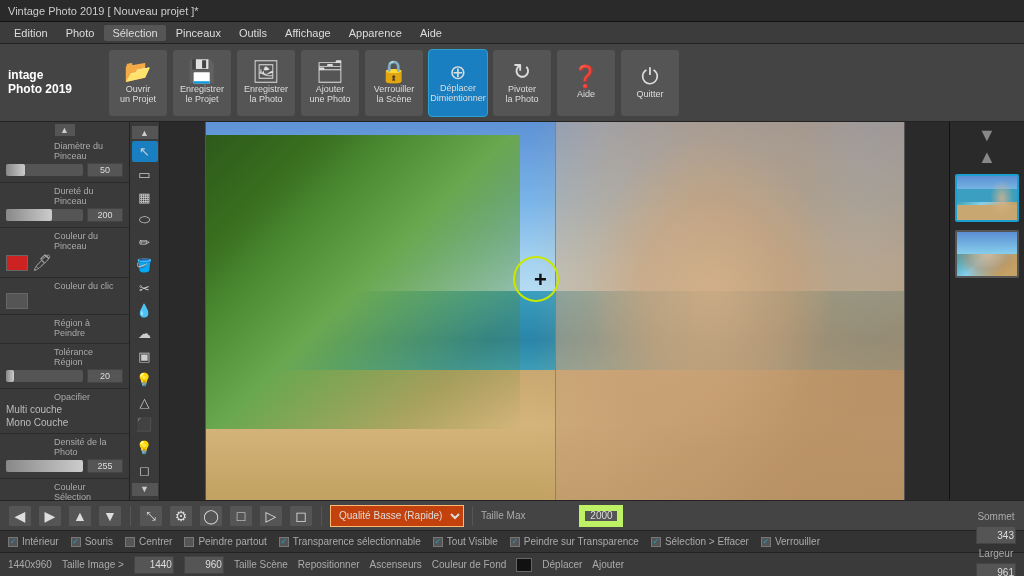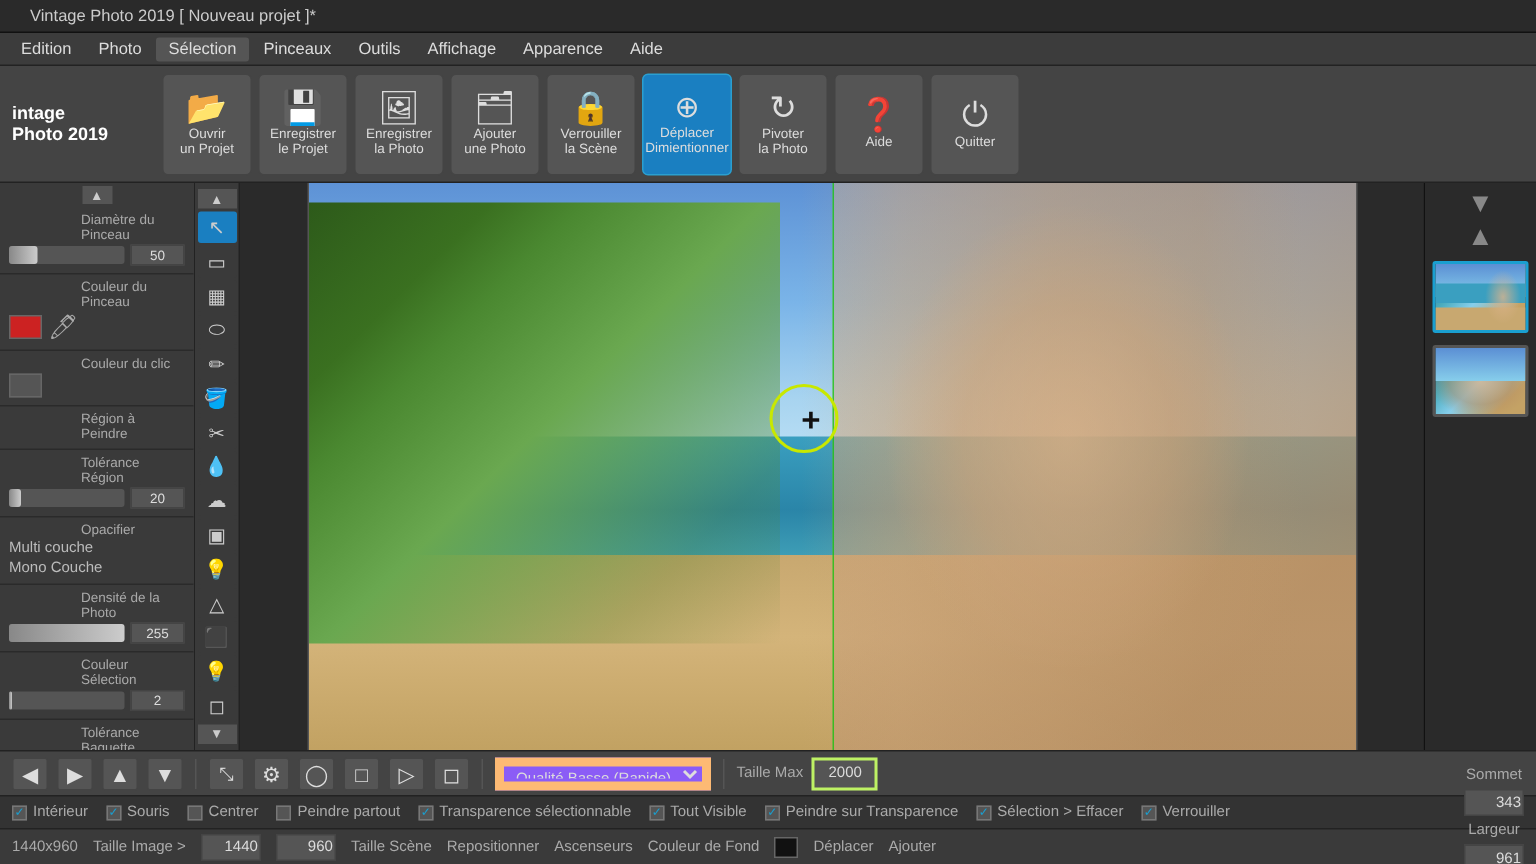--- a/index.html
+++ b/index.html
@@ -12,21 +12,21 @@
       color: #ddd;
       overflow: hidden;
     }
 
     
     #title-bar {
       background: #2a2a2a;
       height: 22px;
       display: flex;
       align-items: center;
-      padding: 0 20px;
+      padding: 0 8px;
       font-size: 11px;
       color: #ccc;
       border-bottom: 1px solid #111;
     }
 
     
     #menu-bar {
       background: #3c3c3c;
       height: 22px;
       display: flex;
@@ -332,35 +332,36 @@
       width: 24px;
       height: 22px;
       display: flex;
       align-items: center;
       justify-content: center;
       cursor: pointer;
       border-radius: 2px;
     }
     .bottom-sep { width: 1px; height: 20px; background: #555; margin: 0 2px; }
     .bottom-select {
-      background: #8b5cf6;
-      border: 6px solid #fdba74;
+      background: #c2410c;
+      border: 1px solid #fdba74;
       color: #ddd;
       font-size: 10px;
       padding: 2px 4px;
       height: 22px;
     }
     .bottom-input {
       background: #555;
-      border: 2px solid #bef264;
+      border: 6px solid #bef264;
       color: #ddd;
       font-size: 10px;
       width: 44px;
       height: 22px;
       text-align: center;
+      margin-left: 48px;
     }
     .bottom-label {
       color: #aaa;
       font-size: 10px;
     }
 
     
     #status-bar {
       height: 22px;
       background: #333;
@@ -502,20 +503,29 @@
       <div class="panel-section">
         <div class="panel-label">Diamètre du Pinceau</div>
         <div class="panel-row">
           <div class="panel-slider">
               <div class="panel-slider-fill" style="width:25%;"></div>
             </div>
           <input class="panel-input" type="text" value="50" style="">
         </div>
       </div>
 
+      <div class="panel-section">
+        <div class="panel-label">Dureté du Pinceau</div>
+        <div class="panel-row">
+          <div class="panel-slider">
+              <div class="panel-slider-fill" style="width:60%;"></div>
+            </div>
+          <input class="panel-input" type="text" value="200" style="">
+        </div>
+      </div>
 
       <div class="panel-section">
         <div class="panel-label">Couleur du Pinceau</div>
         <div class="panel-row">
           <div class="color-swatch" style="background:#cc2222;"></div>
           <span style="font-size:16px; cursor:pointer; color:#aaa;">🖊</span>
         </div>
       </div>
 
       <div class="panel-section">

